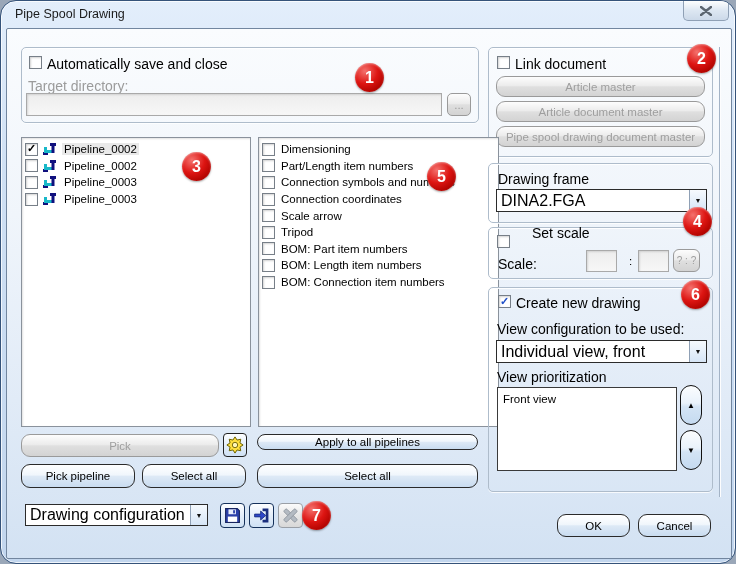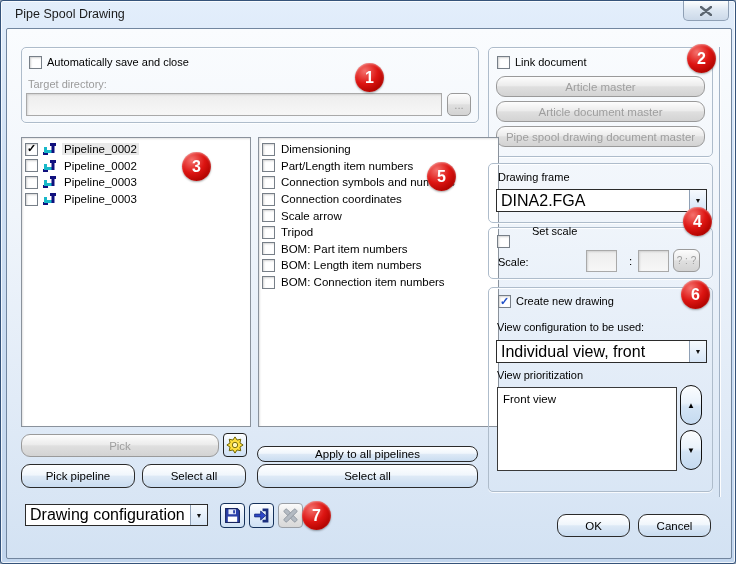--- a/index.html
+++ b/index.html
@@ -1,28 +1,28 @@
 <!DOCTYPE html>
 <html><head>
 <meta charset="utf-8">
 <style>
   html,body{margin:0;padding:0;background:#9aa7b8;}
   *{box-sizing:border-box;font-family:"Liberation Sans",sans-serif;}
-  #dialog{position:relative;width:736px;height:564px;border:1px solid #35537a;border-radius:3px;
+  #dialog{position:relative;width:736px;height:564px;border:1px solid #35537a;border-radius:16px;
     background:linear-gradient(180deg,#e3eefb 0%,#cfe0f4 30%,#c2d6ee 100%);
     box-shadow:inset 0 0 0 1px rgba(255,255,255,.75);overflow:hidden;}
   .titlebar-text{position:absolute;left:14px;top:6px;font-size:12.5px;color:#1b1b1b;}
   .closebtn{position:absolute;left:682px;top:0;width:46px;height:20px;border:1px solid #8fa0b5;border-top:none;
     border-radius:0 0 5px 5px;background:linear-gradient(180deg,#fdfefe,#dde7f2 50%,#ccd9e9);
     display:flex;align-items:center;justify-content:center;cursor:default;}
   .content{position:absolute;left:5px;top:27px;width:726px;height:531px;border:1px solid #72869f;border-radius:2px;
     background:linear-gradient(180deg,#fafcfe 0%,#f0f5fb 35%,#e1ebf7 70%,#d3e2f3 100%);}
   .group{position:absolute;border:1px solid #aebccb;border-radius:5px;
     box-shadow:inset 0 1px 0 rgba(255,255,255,.9),0 1px 0 rgba(255,255,255,.8);}
-  .lbl{position:absolute;font-size:11px;color:#000;white-space:nowrap;}
+  .lbl{position:absolute;font-size:14px;color:#000;white-space:nowrap;}
   .lbl.dis{color:#9b9b9b;}
   
   .cb{width:13px;height:13px;border:1px solid #777f88;background:#fff;display:inline-flex;align-items:center;justify-content:center;
     box-shadow:inset 1px 1px 2px rgba(0,0,0,.18);flex:0 0 13px;}
   .cb .mark{font-size:11px;font-weight:bold;color:#000;line-height:1;margin-top:-1px;}
   .cb.blue .mark{color:#2050c8;}
   .cbabs{position:absolute;}
   
   .btn{position:absolute;border:1px solid #2a2a2a;border-radius:9px;font-size:11.5px;color:#000;
     background:linear-gradient(180deg,#ffffff 0%,#f0f6fc 45%,#dde9f6 52%,#c9dcf0 100%);
@@ -255,21 +255,21 @@
   <div class="btn dis" style="left:20px;top:433px;width:198px;height:23px;">Pick</div>
   <div class="iconbtn" style="left:222px;top:432px;width:24px;height:24px;border-color:#222;">
     <svg width="18" height="18" viewBox="0 0 20 20">
       <polygon points="19,10 15.5,12.3 16.4,16.4 12.3,15.5 10,19 7.7,15.5 3.6,16.4 4.5,12.3 1,10 4.5,7.7 3.6,3.6 7.7,4.5 10,1 12.3,4.5 16.4,3.6 15.5,7.7" fill="#ffdf3e" stroke="#6b6100" stroke-width="1.1"></polygon>
       <circle cx="10" cy="10" r="3" fill="#fff6b8" stroke="#6b6100" stroke-width="1"></circle>
     </svg>
   </div>
   <div class="btn" style="left:20px;top:463px;width:114px;height:24px;">Pick pipeline</div>
   <div class="btn" style="left:141px;top:463px;width:104px;height:24px;">Select all</div>
 
-  <div class="btn" style="left:256px;top:433px;width:221px;height:16px;margin-top:12px;">Apply to all pipelines</div>
+  <div class="btn" style="left:256px;top:433px;width:221px;height:16px;">Apply to all pipelines</div>
   <div class="btn" style="left:256px;top:463px;width:221px;height:24px;">Select all</div>
 
   <div class="combo" style="left:24px;top:503px;width:183px;height:22px;">
     <span class="val">Drawing configuration</span>
     <span class="arrow">▼</span>
   </div>
   <div class="iconbtn" style="left:219px;top:502px;">
     <svg width="17" height="17" viewBox="0 0 16 16">
       <path d="M1.5 1.5h11l2 2v11h-13z" fill="#2b3fa8" stroke="#17245e" stroke-width="1"></path>
       <rect x="4.2" y="2.2" width="7" height="4.6" fill="#e9effc"></rect>

